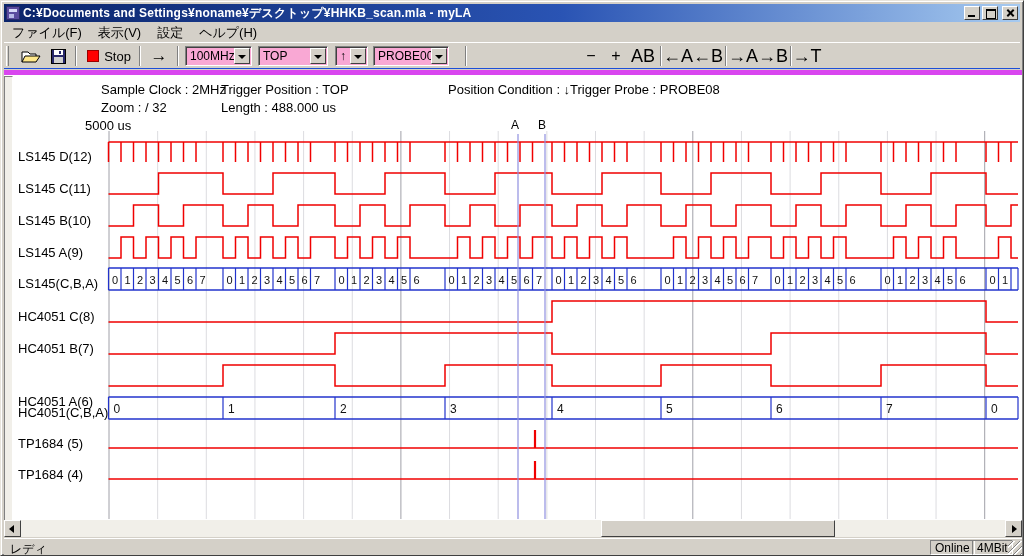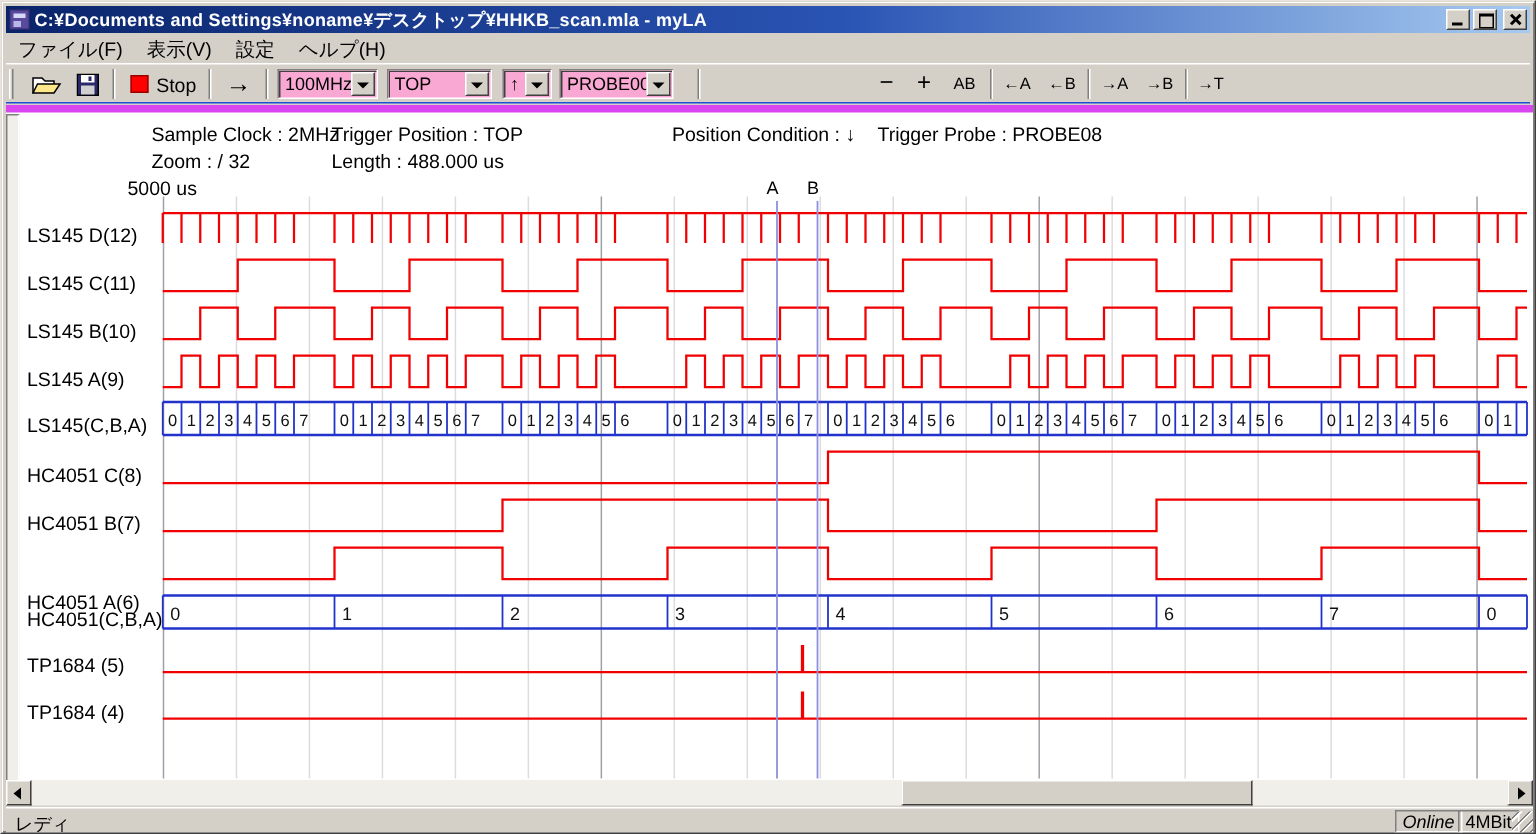--- a/index.html
+++ b/index.html
@@ -39,39 +39,39 @@
   .tbtn { position:absolute; top:2px; height:22px; display:flex; align-items:center; justify-content:center; font-size:13px; color:#000; }
   .icon-svg { display:block; }
   #stop-btn { display:flex; align-items:center; gap:5px; }
   #stop-square { width:12px; height:12px; background:#ff0000; border:1px solid #900; }
   .combo { position:absolute; top:3px; height:20px; background:#f9a8d4; border:1px solid; border-color:#808080 #fff #fff #808080; box-shadow:inset 1px 1px 0 #404040; display:flex; }
   .combo-text { flex:1; font-size:12px; padding:2px 0 0 4px; white-space:nowrap; overflow:hidden; }
   .combo-btn { width:16px; height:16px; margin:1px 1px 0 0; background:#d4d0c8; border:1px solid; border-color:#fff #404040 #404040 #fff; position:relative; }
   .arr-down { position:absolute; left:3px; top:6px; width:0; height:0; border-left:4px solid transparent; border-right:4px solid transparent; border-top:4px solid #000; }
   #zoom-slider-track { position:absolute; left:480px; top:52px; width:88px; height:4px; border:1px solid; border-color:#808080 #fff #fff #808080; background:#b8b4ac; }
   #zoom-slider-handle { position:absolute; left:485px; top:45px; width:9px; height:18px; background:#d4d0c8; border:1px solid; border-color:#fff #404040 #404040 #fff; }
-  .arrow-label { font-size:11px; }
+  .arrow-label { font-size:18px; }
   
   #client { position:absolute; left:3px; top:69px; width:1018px; height:450px; background:#fff; border-top:5px solid #d946ef; }
   #vstrip { position:absolute; left:0px; top:1px; width:9px; height:449px; background:#f1efe9; border:1px solid; border-color:#808080 #fff #fff #808080; }
   .info-text { position:absolute; font-size:13px; color:#000; white-space:nowrap; }
   #signal-labels { position:absolute; left:0; top:0; }
   .sig-label { position:absolute; left:14px; font-size:13px; color:#000; white-space:nowrap; }
   #plot-svg { position:absolute; left:0; top:0; pointer-events:none; }
   
   #hscroll { position:absolute; left:3px; top:519px; width:1018px; height:17px; background:#f1efe9; }
   .sbtn { position:absolute; top:0; width:17px; height:17px; background:#d4d0c8; border:1px solid; border-color:#fff #404040 #404040 #fff; }
   .arr-left { position:absolute; left:4px; top:4px; width:0; height:0; border-top:4px solid transparent; border-bottom:4px solid transparent; border-right:5px solid #000; }
   .arr-right { position:absolute; left:6px; top:4px; width:0; height:0; border-top:4px solid transparent; border-bottom:4px solid transparent; border-left:5px solid #000; }
   #hthumb { position:absolute; left:597px; top:0; width:234px; height:17px; background:#d4d0c8; border:1px solid; border-color:#fff #404040 #404040 #fff; }
   
   #statusbar { position:absolute; left:3px; top:537px; width:1018px; height:17px; background:#d4d0c8; border-top:1px solid #fff; font-size:12px; color:#000; }
   #status-ready { position:absolute; left:6px; top:2px; }
   .status-cell { position:absolute; top:1px; height:15px; border:1px solid; border-color:#808080 #fff #fff #808080; padding:0 4px; font-size:12px; }
-  #status-online { left:926px;font-style:italic; }
+  #status-online { left:926px; }
   #status-mem { left:968px; }
   #grip { position:absolute; right:0; top:2px; width:14px; height:14px;
     background:repeating-linear-gradient(135deg, transparent 0 3px, #808080 3px 4px, #fff 4px 5px); }
 </style>
 </head>
 <body>
 
 <div id="win">
 
   <div id="titlebar">
@@ -174,21 +174,21 @@
     <div class="tbtn" style="left:790px;width:26px;">
         <span class="arrow-label">→T</span>
       </div>
   </div>
 
   <div id="client">
     <div id="vstrip"></div>
     <div class="info-text" style="left:97px;top:7px;">Sample Clock : 2MHz</div>
     <div class="info-text" style="left:217px;top:7px;">Trigger Position : TOP</div>
     <div class="info-text" style="left:444px;top:7px;">Position Condition : ↓</div>
-    <div class="info-text" style="left:565px;top:7px;padding-left:16px;">Trigger Probe : PROBE08</div>
+    <div class="info-text" style="left:550px;top:7px;padding-left:16px;">Trigger Probe : PROBE08</div>
     <div class="info-text" style="left:97px;top:25px;">Zoom : /  32</div>
     <div class="info-text" style="left:217px;top:25px;">Length : 488.000 us</div>
     <div class="info-text" style="left:81px;top:43px;">5000 us</div>
     <div id="signal-labels">
         <div class="sig-label" style="top: 74px;">LS145 D(12)</div>
         <div class="sig-label" style="top: 105.5px;">LS145 C(11)</div>
         <div class="sig-label" style="top: 137.5px;">LS145 B(10)</div>
         <div class="sig-label" style="top: 169.5px;">LS145 A(9)</div>
         <div class="sig-label" style="top: 201px;">LS145(C,B,A)</div>
         <div class="sig-label" style="top: 233.5px; text-align: right;">HC4051 C(8)</div>

